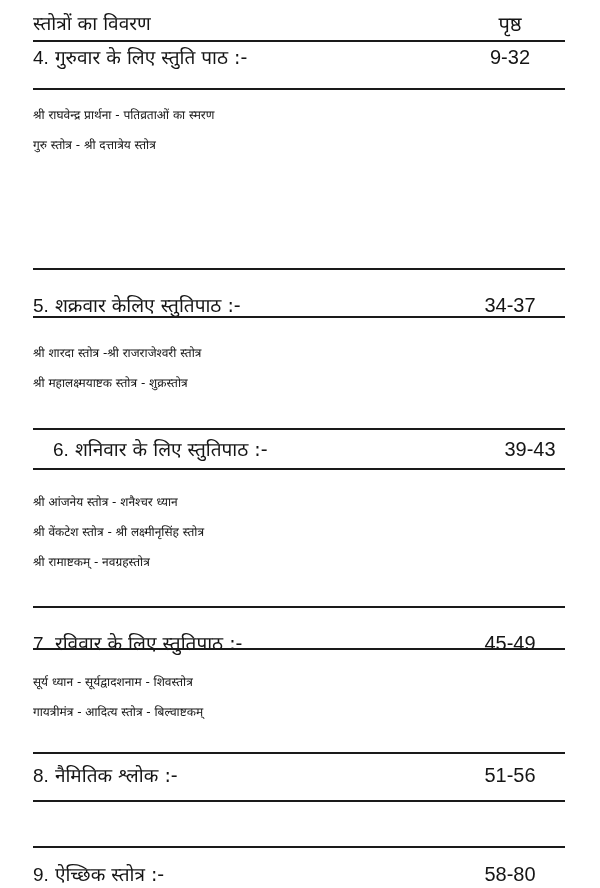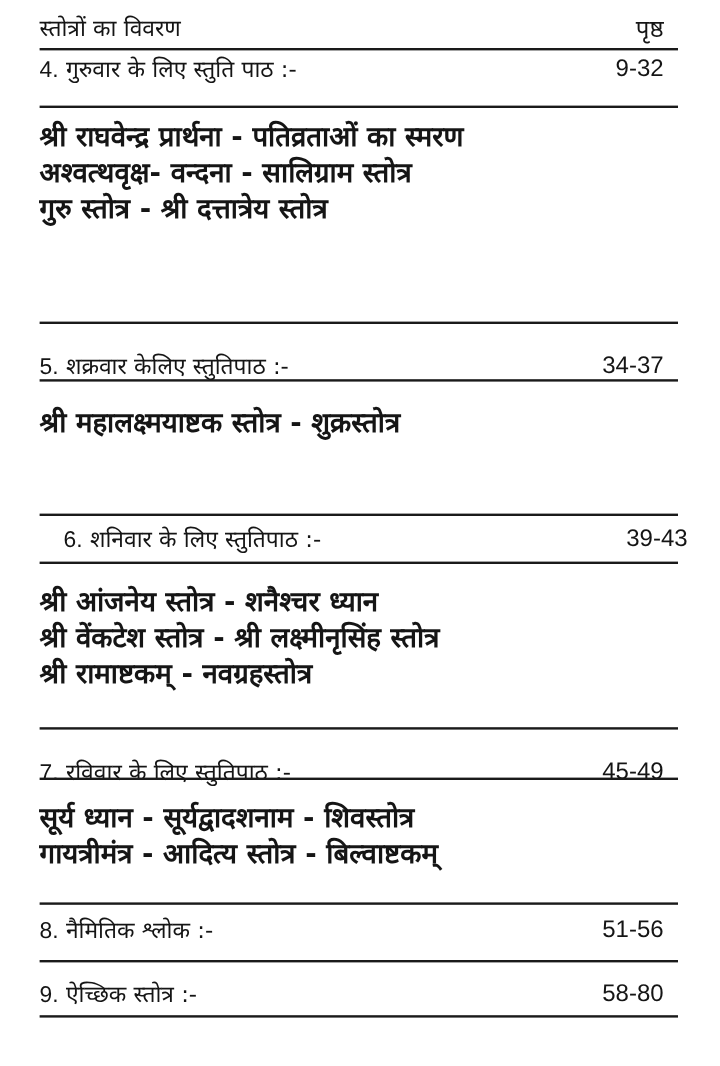--- a/index.html
+++ b/index.html
@@ -2,23 +2,23 @@
 <html><head>
 <meta charset="utf-8">
 <style>
   html, body { margin: 0; padding: 0; background: #ffffff; }
   body { width: 600px; height: 888px; position: relative; overflow: hidden;
          font-family: "DejaVu Sans", "Liberation Sans", sans-serif; color: #151515; }
   .page { position: absolute; left: 0; top: 0; width: 600px; height: 660px; }
   .rule { position: absolute; left: 33px; width: 532px; height: 2px; background: #1a1a1a; }
   .row { position: absolute; left: 33px; width: 520px; height: 30px; display: flex;
          justify-content: space-between; align-items: center; font-size: 19px; }
-  .row .pg { font-family: "Liberation Sans", sans-serif; font-size: 20px; min-width: 86px; text-align: right; }
+  .row .pg { font-family: "Liberation Sans", sans-serif; font-size: 20px; min-width: 86px; text-align: center; }
   .hdr { font-size: 19px; }
-  .items { position: absolute; left: 33px; font-size: 23px; line-height: 30px; font-weight: bold; }
+  .items { position: absolute; left: 33px; font-size: 12px; line-height: 30px; }
   .items div { white-space: nowrap; }
   .num { font-family: "Liberation Sans", sans-serif; }
 </style>
 </head>
 <body>
 
 <div class="page">
 
   <div class="row hdr" style="top:8px;">
     <span>स्तोत्रों का विवरण</span>
@@ -26,31 +26,31 @@
   </div>
   <div class="rule" style="top:40px;"></div>
 
   <div class="row" style="top:42px;">
     <span><span class="num">4.</span> <span>गुरुवार के लिए स्तुति पाठ :-</span></span>
     <span class="pg">9-32</span>
   </div>
   <div class="rule" style="top:88px;"></div>
   <div class="items" style="top:100px;">
     <div>श्री राघवेन्द्र प्रार्थना - पतिव्रताओं का स्मरण</div>
-    <div>अश्वत्थवृक्ष- वन्दना - सालिग्राम स्तोत्र</div>
     <div>गुरु स्तोत्र - श्री दत्तात्रेय स्तोत्र</div>
   </div>
 
   <div class="rule" style="top:268px;"></div>
   <div class="row" style="top:280px;margin-top:10px;">
     <span><span class="num">5.</span> <span>शक्रवार केलिए  स्तुतिपाठ :-</span></span>
     <span class="pg">34-37</span>
   </div>
   <div class="rule" style="top:316px;"></div>
   <div class="items" style="top:338px;">
+    <div>श्री शारदा स्तोत्र -श्री राजराजेश्वरी स्तोत्र</div>
     <div>श्री महालक्ष्मयाष्टक स्तोत्र - शुक्रस्तोत्र</div>
   </div>
 
   <div class="rule" style="top:428px;"></div>
   <div class="row" style="top:434px;margin-left:20px;">
     <span><span class="num">6.</span> <span>शनिवार के लिए स्तुतिपाठ :-</span></span>
     <span class="pg">39-43</span>
   </div>
   <div class="rule" style="top:468px;"></div>
   <div class="items" style="top:487px;">
@@ -70,19 +70,19 @@
     <div>गायत्रीमंत्र - आदित्य स्तोत्र - बिल्वाष्टकम्</div>
   </div>
 
   <div class="rule" style="top:752px;"></div>
   <div class="row" style="top:760px;">
     <span><span class="num">8.</span> <span>नैमितिक श्लोक :-</span></span>
     <span class="pg">51-56</span>
   </div>
   <div class="rule" style="top:800px;"></div>
 
-  <div class="row" style="top:813px;">
+  <div class="row" style="top:859px;">
     <span><span class="num">9.</span> <span>ऐच्छिक स्तोत्र :-</span></span>
     <span class="pg">58-80</span>
   </div>
   <div class="rule" style="top:846px;"></div>
 
 </div>
 
 </body></html>

